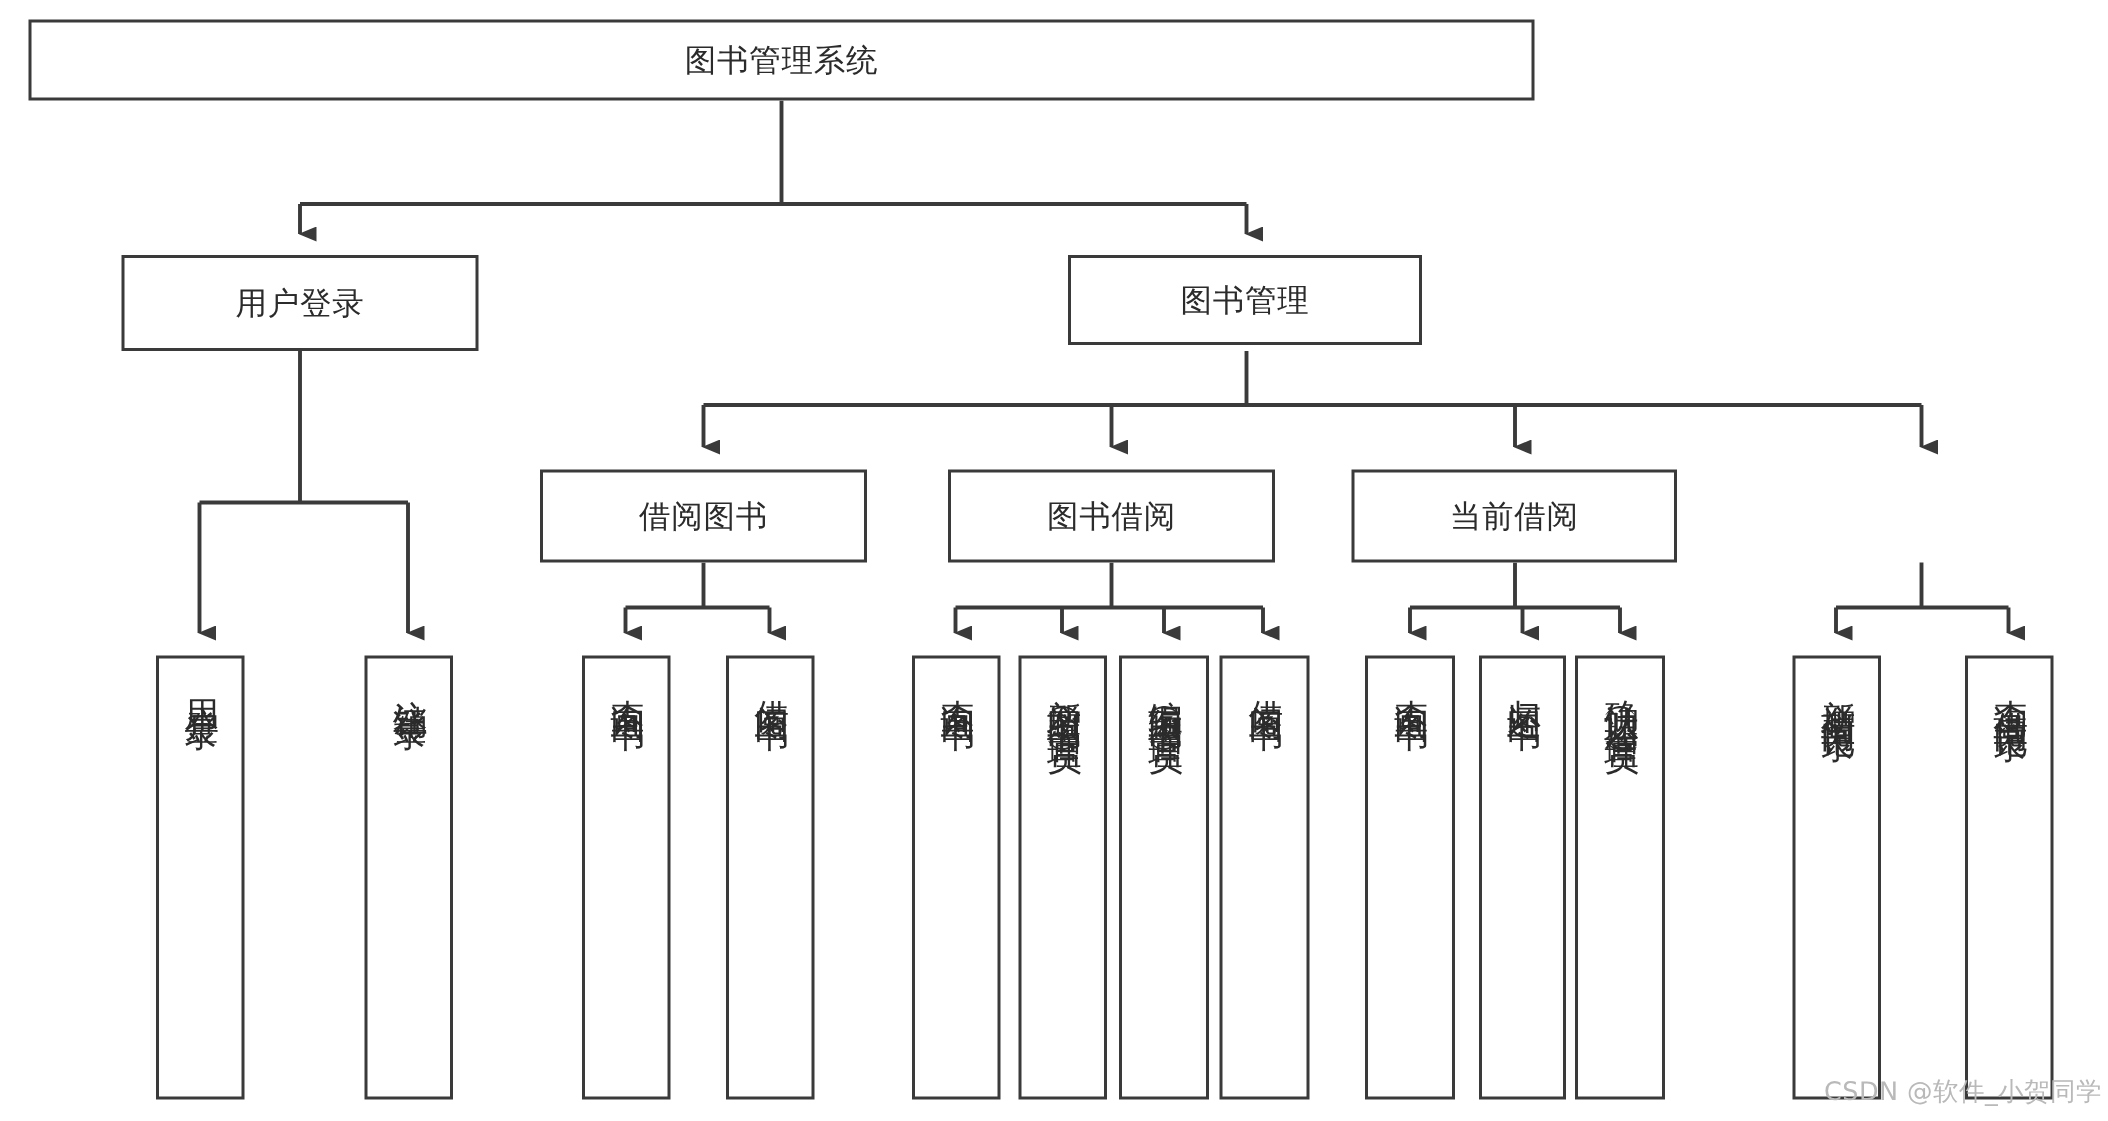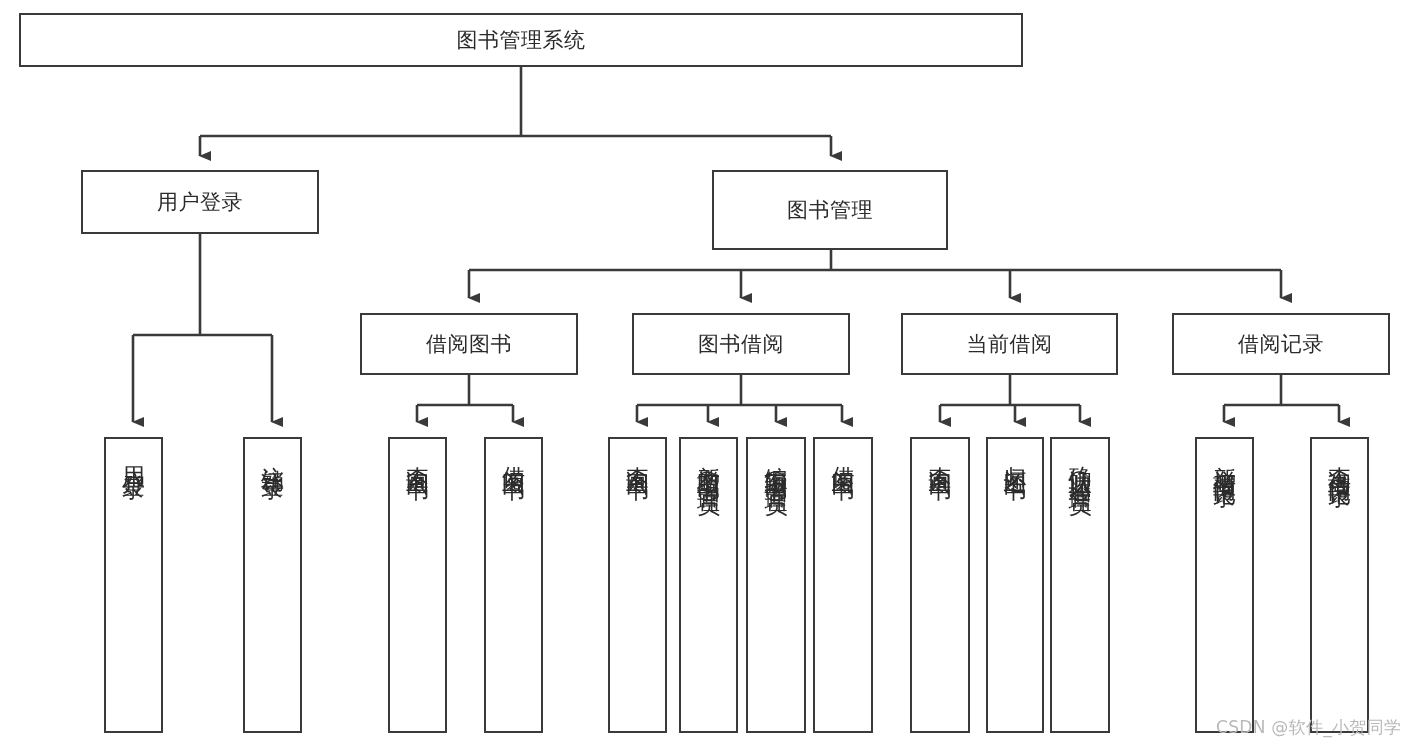--- a/index.html
+++ b/index.html
@@ -123,35 +123,32 @@
     </g>
   </svg>
 
   <div class="node h" style="left:19px; top:13px; width:1004px; height:54px;">
     <span class="lbl">图书管理系统</span>
   </div>
 
   <div class="node h" style="left:81px; top:170px; width:238px; height:64px;">
     <span class="lbl">用户登录</span>
   </div>
-  <div class="node h" style="left:712px; top:170px; width:236px; height:80px;">
+  <div class="node h" style="left:712px; top:170px; width:236px; height:60px;">
     <span class="lbl">图书管理</span>
   </div>
 
   <div class="node h" style="left:360px; top:313px; width:218px; height:62px;">
     <span class="lbl">借阅图书</span>
   </div>
   <div class="node h" style="left:901px; top:313px; width:217px; height:62px;">
     <span class="lbl">当前借阅</span>
   </div>
   <div class="node h" style="left:632px; top:313px; width:218px; height:62px;">
     <span class="lbl">图书借阅</span>
-  </div>
-  <div class="node h" style="left:1172px; top:313px; width:218px; height:62px;">
-    <span class="lbl">借阅记录</span>
   </div>
 
   <div class="node v" style="left:104px; top:437px; width:59px; height:296px;">
     <span class="lbl">用户登录</span>
   </div>
   <div class="node v" style="left:243px; top:437px; width:59px; height:296px;">
     <span class="lbl">注销登录</span>
   </div>
 
   <div class="node v" style="left:388px; top:437px; width:59px; height:296px;">

